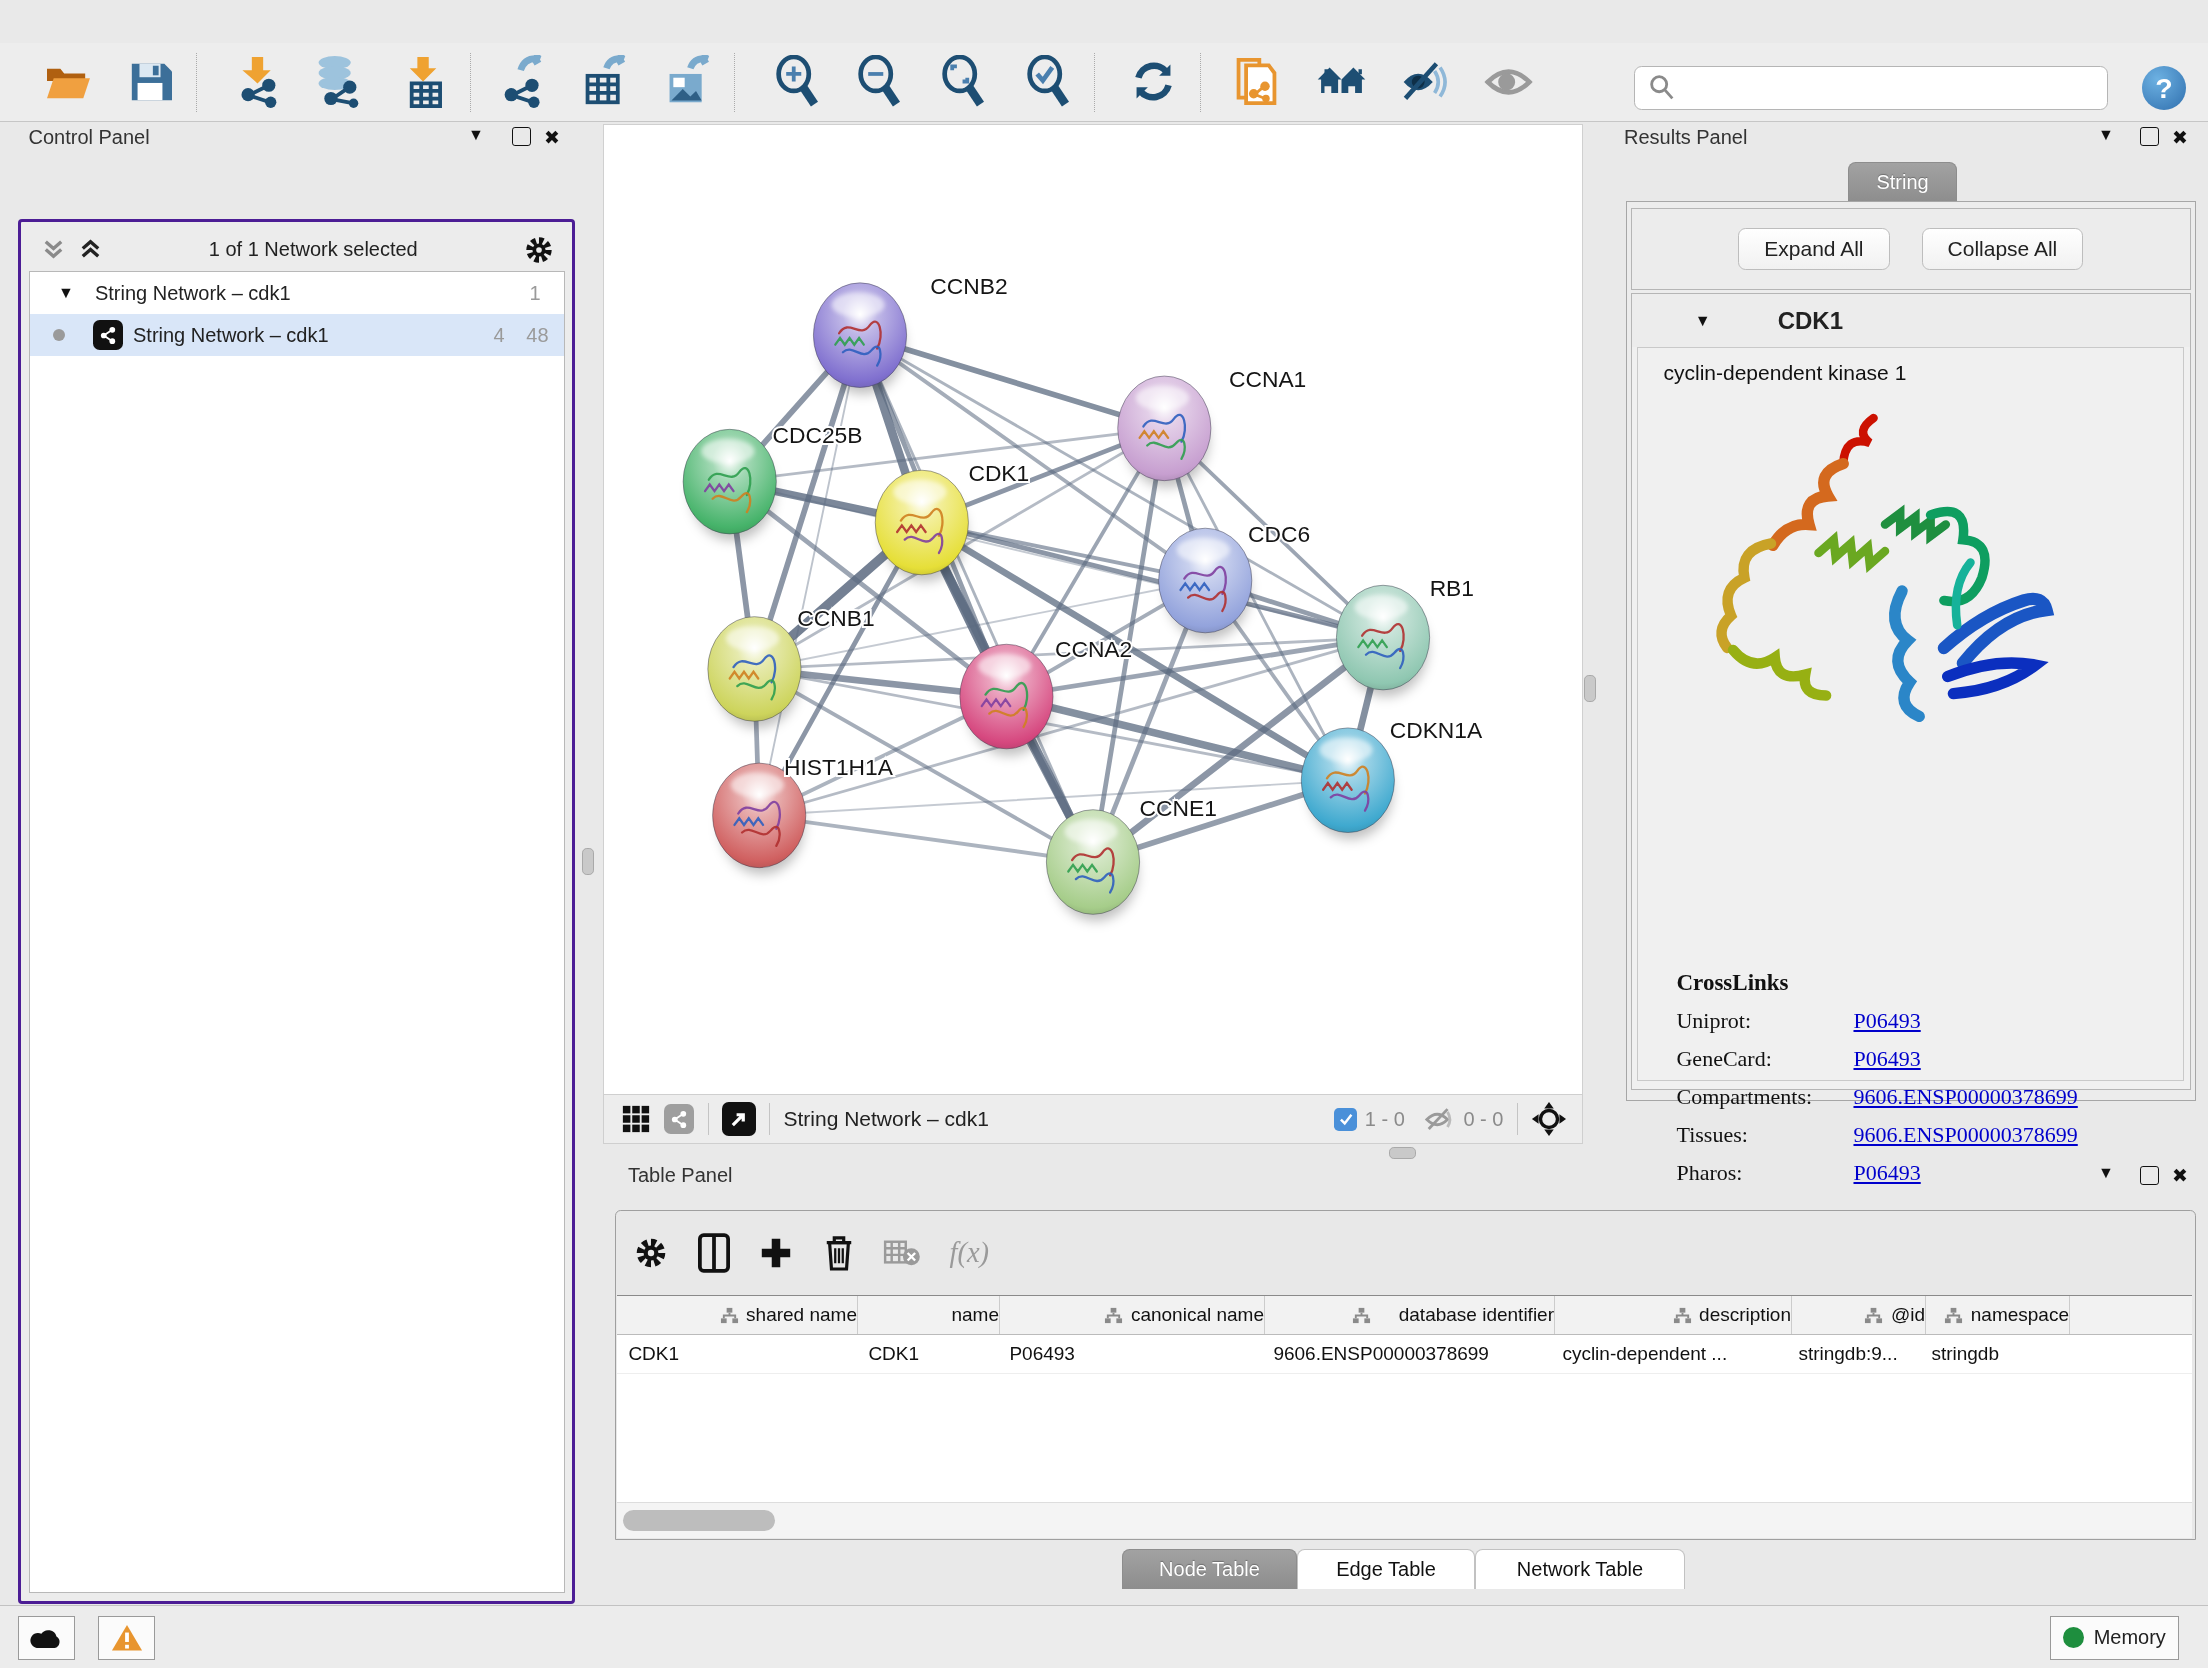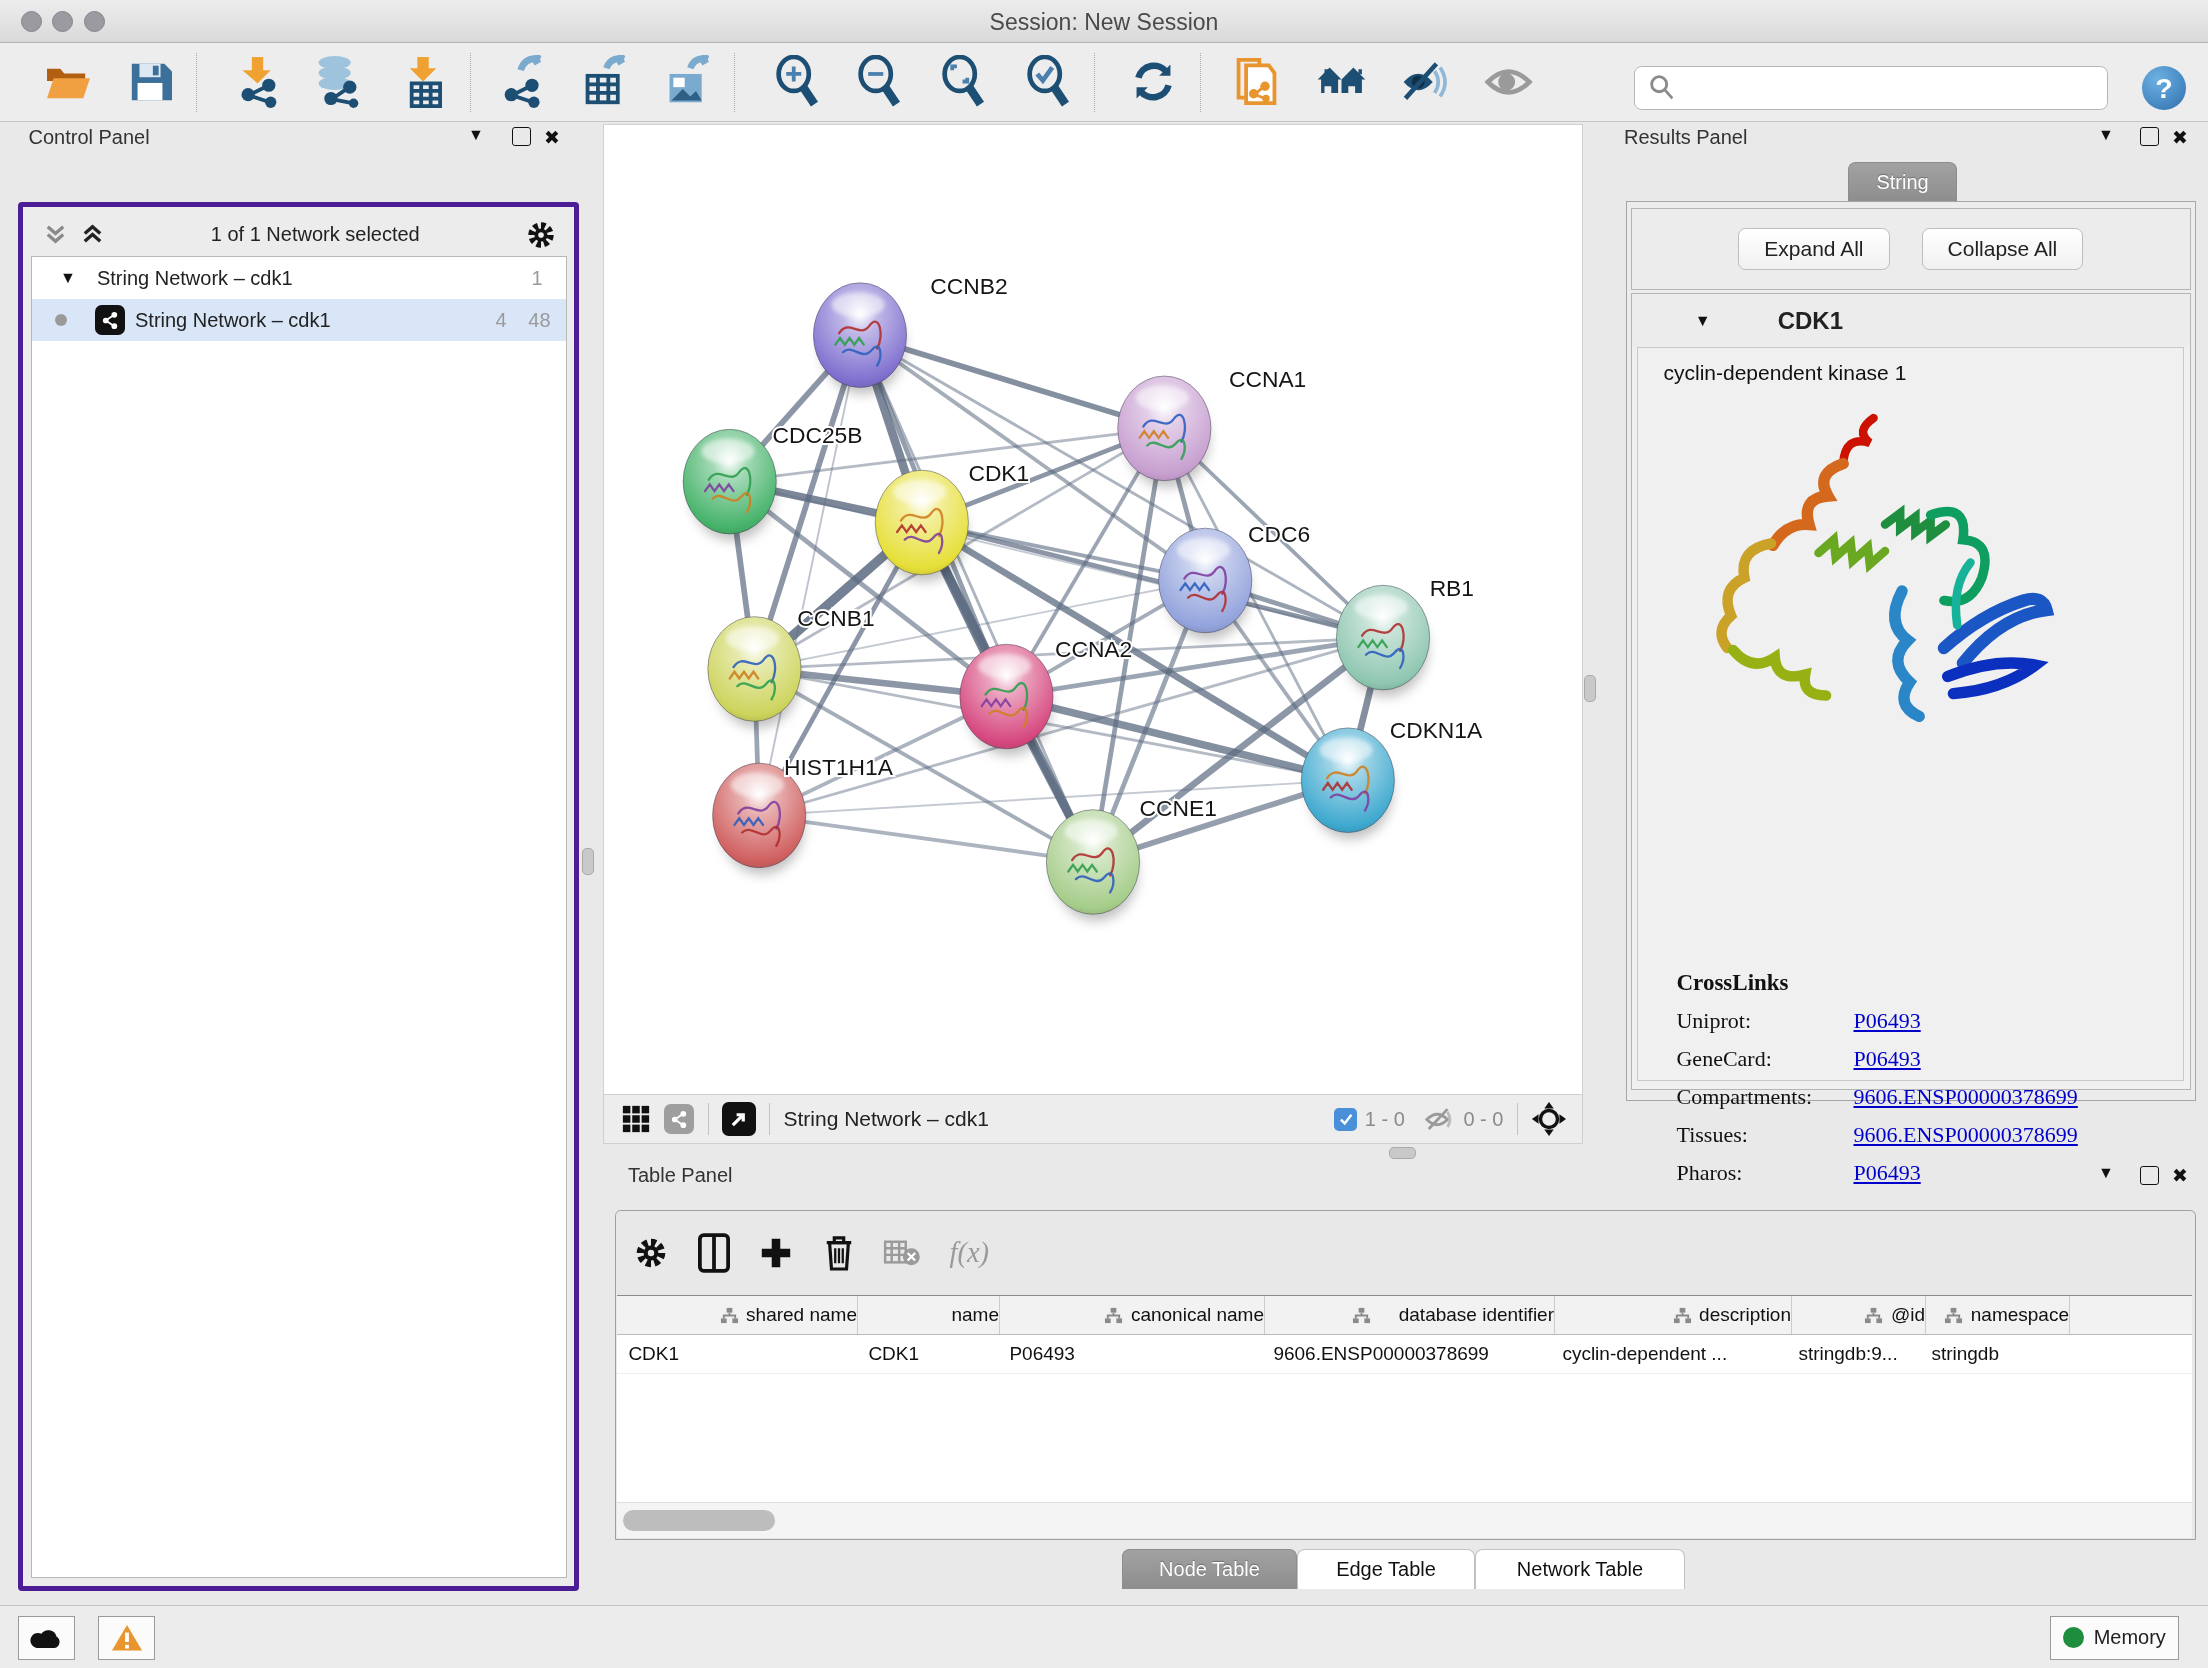--- a/index.html
+++ b/index.html
@@ -17,21 +17,21 @@
   #search-wrap{left:1634px;top:23px;width:472px;height:42px;background:#fff;border:1px solid #b5b5b5;border-radius:7.6px;display:flex;align-items:center;}
   #search-wrap input{border:none;outline:none;font-size:20px;flex:1;background:transparent;margin-left:5.7px;font-family:inherit;}
   #help-btn{left:2142px;top:23px;width:44px;height:44px;border-radius:50%;background:radial-gradient(circle at 35% 30%,#6db1e2,#2f6fae);color:#fff;font-size:28.5px;font-weight:bold;display:flex;align-items:center;justify-content:center;}
   
   #cp-title{left:28.5px;top:126px;font-size:20px;color:#333;}
   .pan-ctl{font-size:19px;color:#111;top:126px;}
   .sq-btn{top:127px;width:17px;height:17px;border:1.9px solid #111;border-radius:2.9px;}
   #cp-tabs{left:68px;top:162px;height:39px;display:flex;}
   .tab{height:39px;display:flex;align-items:center;justify-content:center;font-size:20px;border:1px solid #c2c2c2;border-bottom:none;border-radius:7.6px 7.6px 0 0;background:#fff;color:#111;}
   .tab.sel{background:linear-gradient(#a2a2a2,#8d8d8d);color:#fff;text-shadow:0 -1px 1px rgba(0,0,0,.3);border-color:#8d8d8d;}
-  #cp-box{left:18px;top:202px;width:551px;height:1379px;background:#ececec;border:5px solid #4c1d95;border-radius:4px;}
+  #cp-box{left:18px;top:219px;width:551px;height:1379px;background:#ececec;border:3px solid #4c1d95;border-radius:4px;}
   #cp-head{left:0;top:5.7px;width:100%;height:44px;display:flex;align-items:center;}
   #cp-count{flex:1;text-align:center;font-size:20px;color:#222;}
   #cp-list{left:7.6px;top:49px;width:534px;height:1320px;background:#fff;border:1px solid #b8b8b8;}
   .tree-row{position:relative;width:100%;height:42px;display:flex;align-items:center;font-size:20px;}
   .tree-row.sel{background:#d9e6f8;}
   .cnt{color:#9a9a9a;font-size:20px;}
   .share-badge{width:30px;height:30px;border-radius:6.7px;background:#111;display:flex;align-items:center;justify-content:center;}
   
   #net-canvas{left:603px;top:124px;width:978px;height:970px;background:#fff;border:1px solid #d0d0d0;}
   #net-bar{left:603px;top:1094px;width:978px;height:48px;background:#ededed;border:1px solid #cfcfcf;display:flex;align-items:center;}
@@ -74,26 +74,20 @@
   #memory-btn{left:2050px;top:9.5px;width:127px;height:42px;background:#fbfbfb;border:1.9px solid #9a9a9a;display:flex;align-items:center;justify-content:center;gap:9.5px;font-size:20px;}
   .dot-green{width:21px;height:21px;border-radius:50%;background:#1e8e3e;}
   svg{display:block;}
   .tri{font-size:16px;color:#111;}
 </style>
 </head>
 <body>
 
 <div id="app">
 
-  <div id="titlebar" class="abs">
-    <div class="tl-btn abs" style="left:21px"></div>
-    <div class="tl-btn abs" style="left:52px"></div>
-    <div class="tl-btn abs" style="left:84px"></div>
-    <div id="win-title" class="abs">Session: New Session</div>
-  </div>
 
   <div id="toolbar" class="abs">
     <div class="tb-ico abs" style="left:42px">
       <svg width="48" height="42" viewBox="0 0 50 44">
           <path d="M3 8 h14 l4 5 h22 v8 H3z" fill="#b06010"></path>
           <path d="M3 39 L10 18 h38 L41 39z" fill="#f0a040"></path>
         </svg>
     </div>
     <div class="tb-ico abs" style="left:124px">
       <svg width="44" height="44" viewBox="0 0 46 46">

